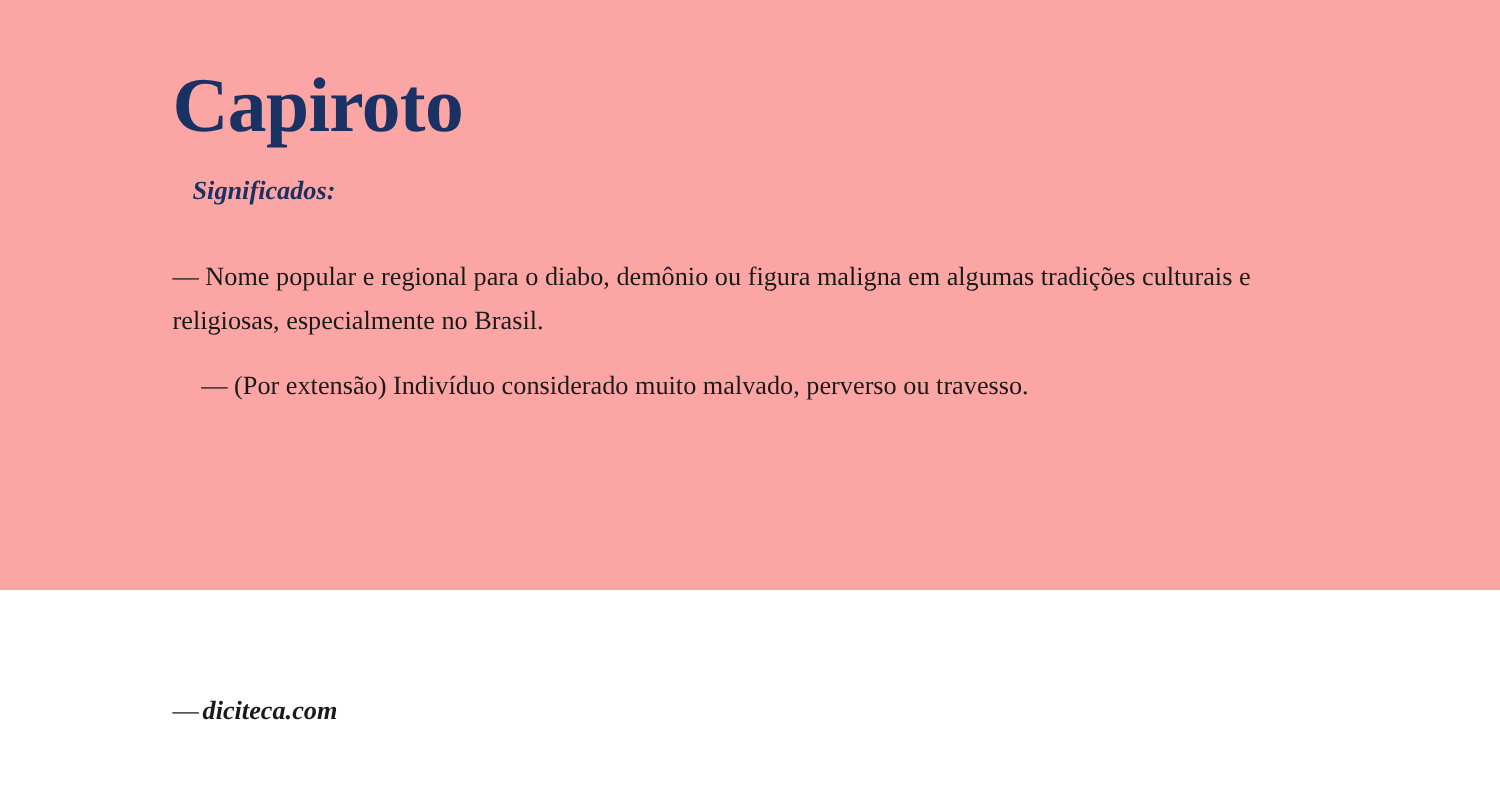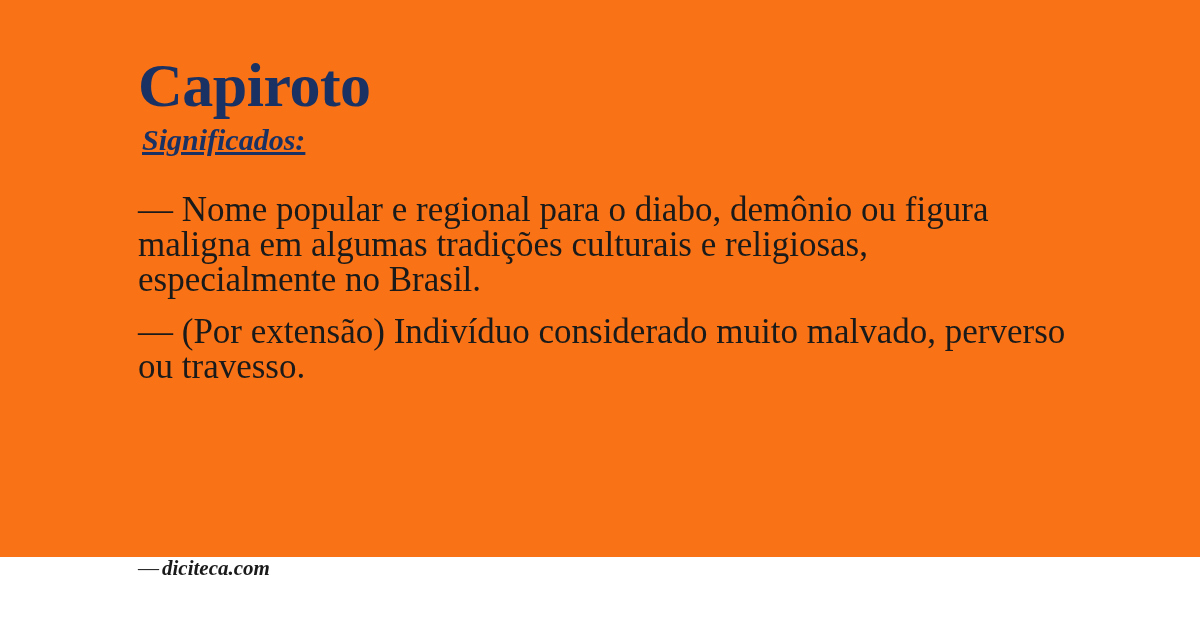--- a/index.html
+++ b/index.html
@@ -12,22 +12,22 @@
     height: 628px;
     background: #ffffff;
     font-family: "Liberation Serif", "DejaVu Serif", serif;
     -webkit-font-smoothing: antialiased;
     overflow: hidden;
   }
 
   .card {
     position: relative;
     width: 1200px;
-    height: 557px;
-    background: #f97316;
+    height: 472px;
+    background: #fca5a5;
     box-sizing: border-box;
   }
 
   .content {
     position: absolute;
     left: 138px;
     top: 52px;
     width: 940px;
   }
 
@@ -36,53 +36,53 @@
     font-family: "Liberation Serif", "DejaVu Serif", serif;
     font-weight: 700;
     font-size: 62px;
     line-height: 66px;
     letter-spacing: -0.5px;
     color: #1a3263;
     white-space: nowrap;
   }
 
   .subtitle {
-    margin: 4px;
+    margin: 16px;
     padding-top: 2px;
     font-family: "Liberation Serif", "DejaVu Serif", serif;
     font-weight: 700;
     font-style: italic;
-    font-size: 30px;
+    font-size: 21px;
     line-height: 32px;
     color: #1a3263;
     white-space: nowrap;
-    text-decoration: underline;
   }
 
   .senses {
     margin: 0;
     padding: 0;
     list-style: none;
     margin-top: 36px;
     width: 930px;
   }
 
   .sense {
     margin: 0 0 17px 0;
     padding: 0;
     font-family: "Liberation Serif", "DejaVu Serif", serif;
     font-weight: 400;
-    font-size: 35px;
+    font-size: 21px;
     line-height: 35px;
     color: #1a1a1a;
     text-align: left;
   }
 
   .sense:last-child {
     margin-bottom: 0;
+    margin-left: 23px;
   }
 
   .sense .dash {
     color: #1a1a1a;
   }
 
   .source {
     position: absolute;
     left: 138px;
     top: 534px;

